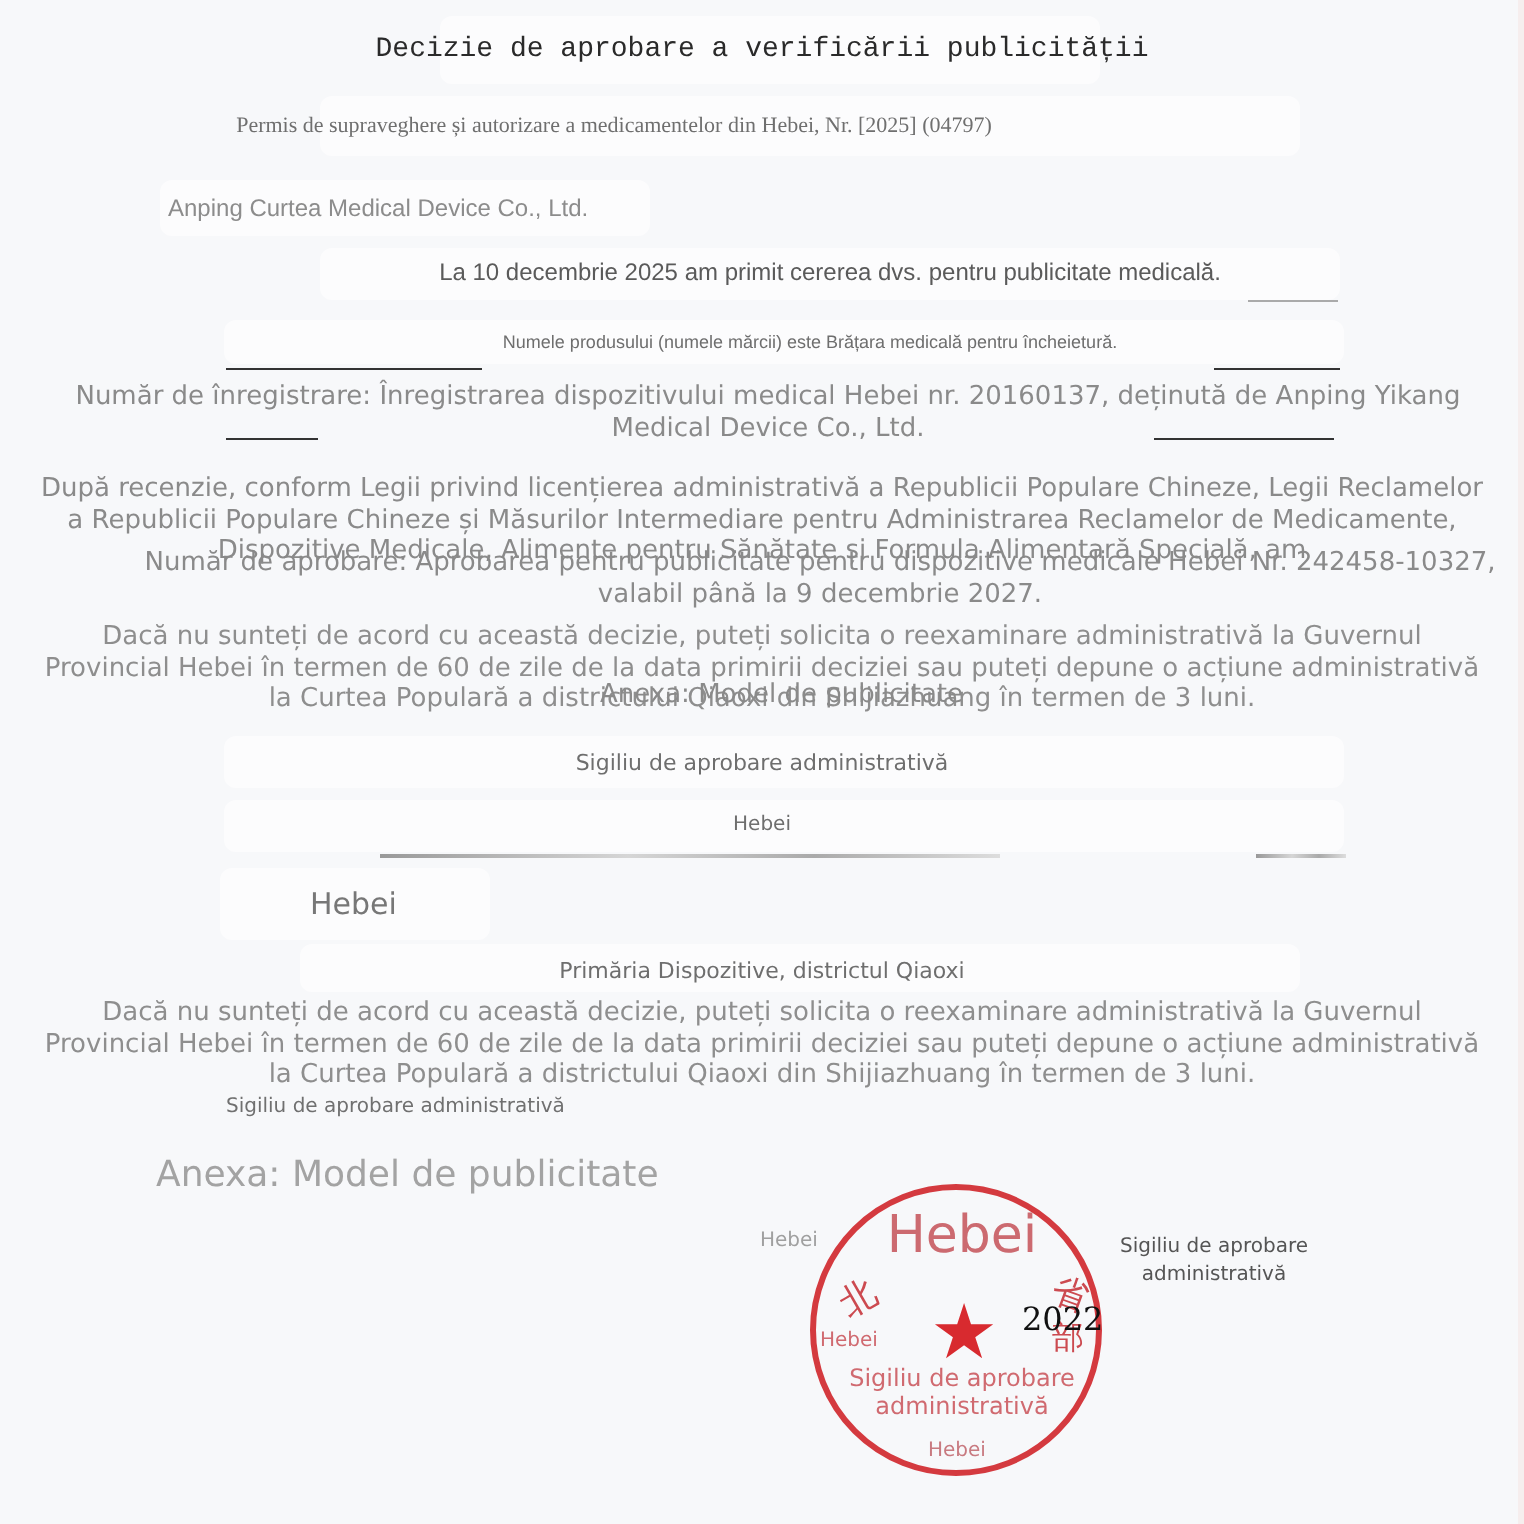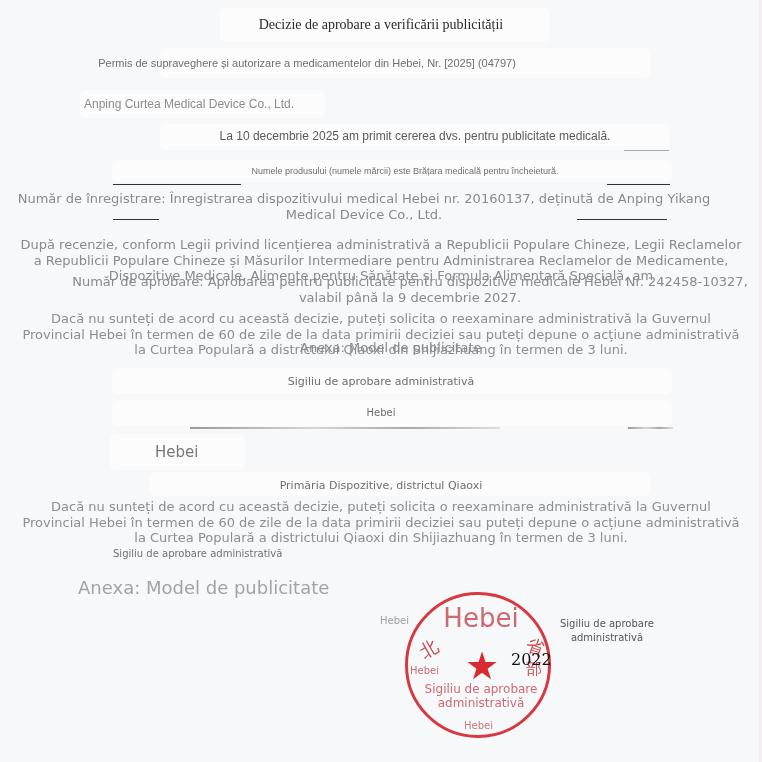--- a/index.html
+++ b/index.html
@@ -8,28 +8,28 @@
       background: #f7f8fa;
       font-family: "DejaVu Sans", "Liberation Sans", sans-serif;
       color: #8a8a8a;
     }
     .edge-right { position: absolute; right: 0; top: 0; width: 3px; height: 762px; background: #f6eeee; }
     .abs { position: absolute; white-space: nowrap; }
     .patch { position: absolute; background: #fcfcfd; border-radius: 6px; }
     .rule { position: absolute; height: 1px; background: #333; }
     .rule-soft { position: absolute; height: 2px; background: linear-gradient(90deg, #999, #d6d6d6 40%, #aaa 70%, #ddd); }
 
-    #title { left: 0; width: 762px; top: 17px; font-size: 14px; color: #2a2a2a; text-align: center; font-family: Liberation Serif, serif; }
-    #permit { left: 0; width: 614px; top: 57px; font-size: 11px; color: #6f6f6f; text-align: center; font-family: Liberation Sans, sans-serif; }
+    #title { left: 0; width: 762px; top: 17px; font-size: 14px; color: #2a2a2a; text-align: center; font-family: Liberation Mono, monospace; }
+    #permit { left: 0; width: 614px; top: 57px; font-size: 11px; color: #6f6f6f; text-align: center; font-family: Liberation Serif, serif; }
     #company { left: 84px; top: 97px; font-size: 12px; color: #8c8c8c; font-family: "Liberation Sans", sans-serif; }
     #received { left: 0; width: 830px; top: 129px; font-size: 12px; color: #5a5a5a; text-align: center; font-family: "Liberation Sans", sans-serif; }
     #product { left: 0; width: 810px; top: 166px; font-size: 9px; color: #6e6e6e; text-align: center; font-family: "Liberation Sans", sans-serif; }
 
     .para { position: absolute; left: 0; width: 762px; text-align: center; font-size: 13px; line-height: 15.5px; color: #8a8a8a; }
-    #reg { top: 191px; left: 4px; width: 720px; }
+    #reg { top: 191px; left: 24px; width: 720px; }
     #review { top: 217px; left: 20px; width: 722px; margin-top: 20px; }
     #approval { top: 274px; left: 60px; width: 700px; }
     #contest1 { top: 311px; left: 20px; width: 722px; color: #8e8e8e; }
     #annex-overlay { left: 300px; top: 340px; font-size: 13px; color: #8a8a8a; }
 
     #seal-label-1 { left: 0; width: 762px; top: 375px; font-size: 11px; color: #6e6e6e; text-align: center; }
     #hebei-1 { left: 0; width: 762px; top: 407px; font-size: 10px; color: #6e6e6e; text-align: center; }
     #hebei-2 { left: 155px; top: 443px; font-size: 15px; color: #777; }
     #district { left: 0; width: 762px; top: 479px; font-size: 11px; color: #6e6e6e; text-align: center; }
     #contest2 { top: 499px; left: 20px; width: 722px; color: #8e8e8e; }

